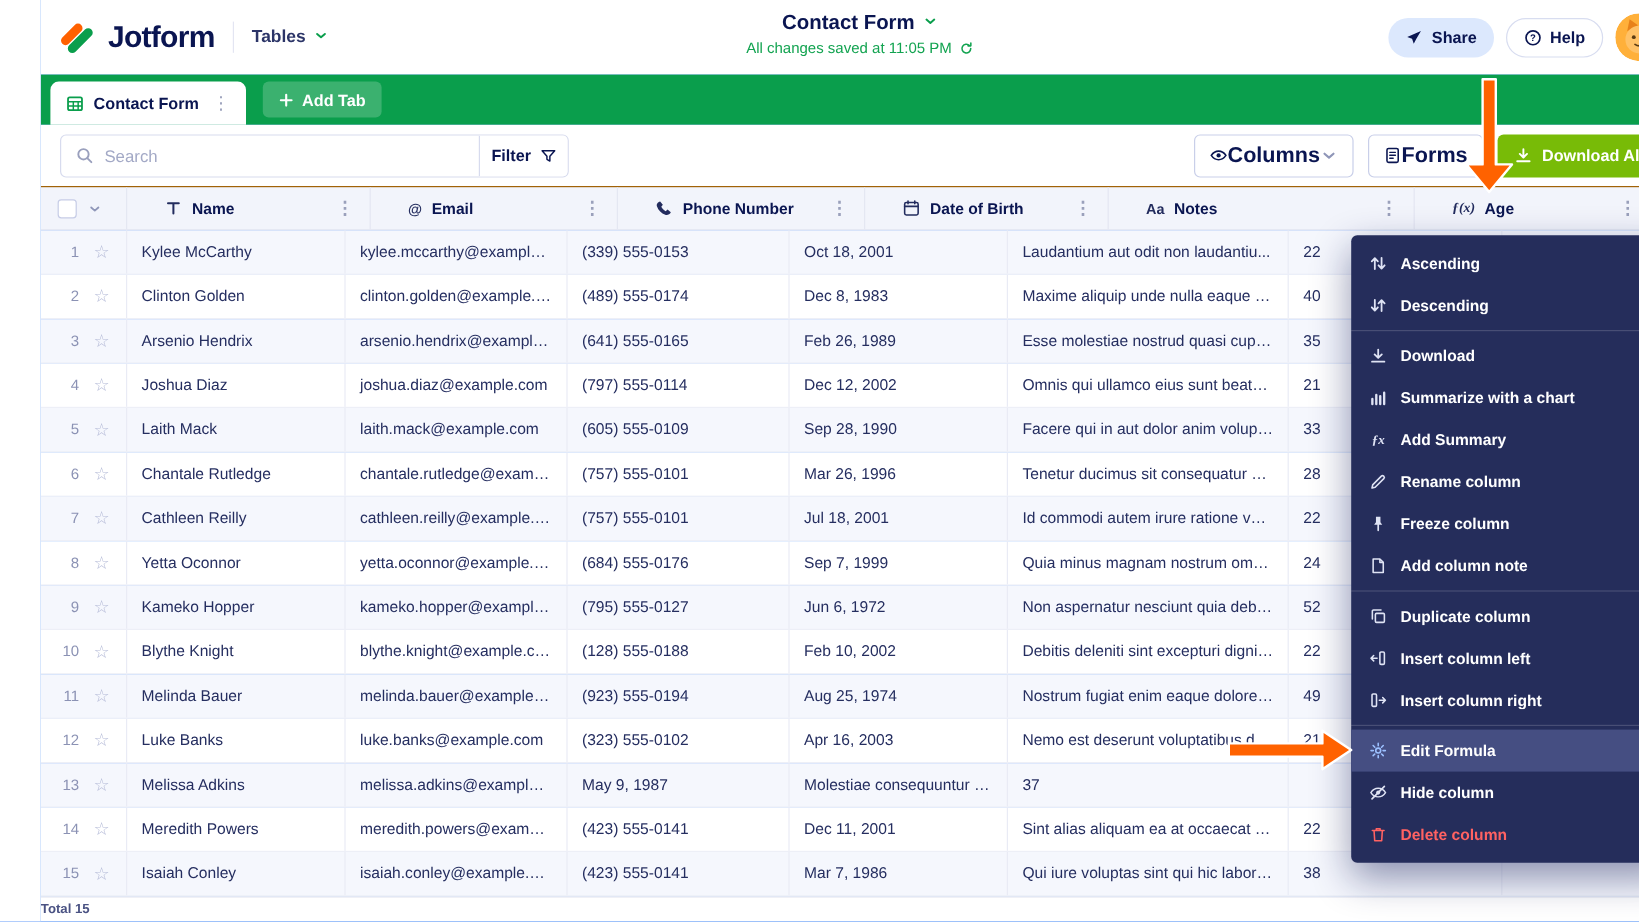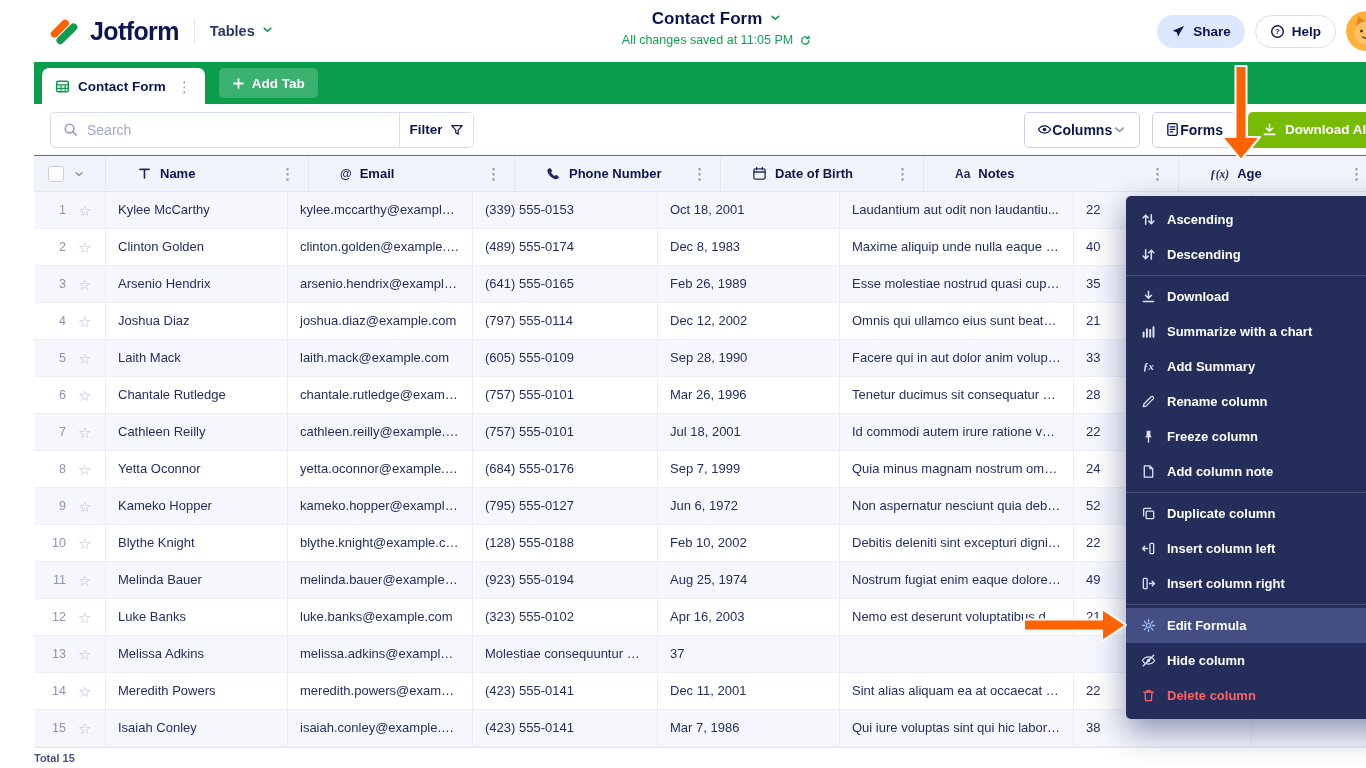--- a/index.html
+++ b/index.html
@@ -44,21 +44,21 @@
   .searchwrap { display:flex; height:36px; width:424px; border:1px solid #d7dbee; border-radius:5px; overflow:hidden; background:#fff; }
   .searchbox { flex:1; display:flex; align-items:center; gap:9px; padding:0 12px; }
   .searchbox svg { width:15px; height:15px; flex:none; }
   .searchbox input { border:none; outline:none; width:100%; font-family:inherit; font-size:14px; color:#0a1551; background:transparent; }
   .searchbox input::placeholder { color:#a3a9c6; }
   .filterbtn { width:74px; border:none; border-left:1px solid #d7dbee; background:#fff; display:flex; align-items:center; justify-content:center;
                gap:7px; font-family:inherit; font-size:13.5px; font-weight:600; color:#0a1551; cursor:pointer; }
   .filterbtn svg { width:14px; height:14px; }
   .tb-actions { margin-left:auto; display:flex; align-items:center; gap:12px; }
   .btn-outline { height:36px; border:1px solid #c9cfe9; border-radius:5px; background:#fff; color:#0a1551;
-                 display:flex; align-items:center; gap:0; padding:0 12px; font-family:inherit; font-size:14px; font-weight:600; cursor:pointer; }
+                 display:flex; align-items:center; gap:0; padding:0 12px; font-family:inherit; font-size:18px; font-weight:600; cursor:pointer; }
   .btn-outline svg { width:15px; height:15px; }
   .btn-green { height:36px; border:none; border-radius:5px; background:#78bb07; color:#fff; display:flex; align-items:center; gap:8px;
                padding:0 14px; font-family:inherit; font-size:13.5px; font-weight:bold; cursor:pointer; }
   .btn-green svg { width:15px; height:15px; }
 
   
   .cols { display:grid; grid-template-columns:72px 182px 185px 185px 182px 234px 178px 148px; }
   .thead { height:37px; background:#f2f4fb; border-top:1px solid #a16207; border-bottom:1px solid #e2e5f1;gap:21px; }
   .th { display:flex; align-items:center; gap:8px; padding:0 10px; border-right:1px solid #e4e7f2; font-size:13px; font-weight:bold; color:#0a1551; overflow:hidden; cursor:pointer; }
   .th:last-child { border-right:none; }
@@ -472,20 +472,21 @@
      <div class="cell age">21</div>
      <div class="cell addcol"></div>
       </div>
       <div class="trow cols">
         <div class="cell sel">
        <span class="rnum">13</span>
        <span class="star">☆</span>
      </div>
      <div class="cell">Melissa Adkins</div>
      <div class="cell">melissa.adkins@example.com</div>
+     <div class="cell">May 9, 1987</div>
      <div class="cell">Molestiae consequuntur enim ut cu...</div>
      <div class="cell age">37</div>
      <div class="cell addcol"></div>
       </div>
       <div class="trow cols">
         <div class="cell sel">
        <span class="rnum">14</span>
        <span class="star">☆</span>
      </div>
      <div class="cell">Meredith Powers</div>

